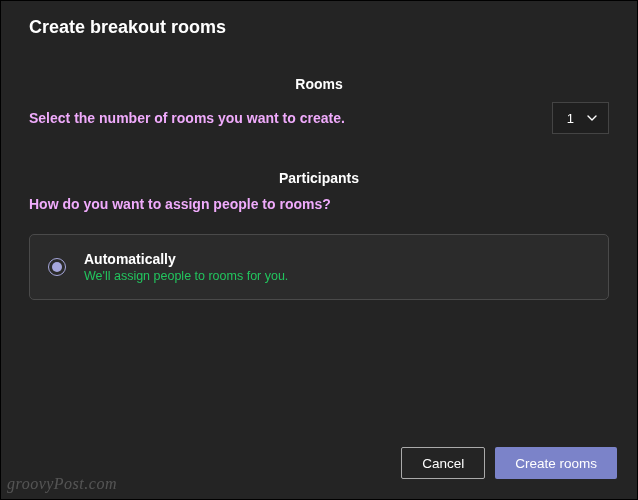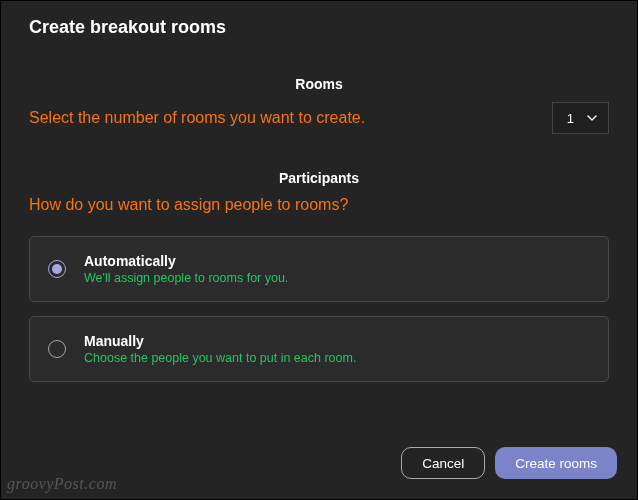--- a/index.html
+++ b/index.html
@@ -20,23 +20,23 @@
     font-weight: 600;
     margin-bottom: 38px;
   }
   .section-head {
     font-size: 14px;
     font-weight: 600;
     margin-bottom: 10px;
     text-align: center;
   }
   .section-desc {
-    font-size: 16px;
-    color: #f97316;
-    font-weight: 400;
+    font-size: 14px;
+    color: #f0abfc;
+    font-weight: 700;
   }
   .rooms-row {
     display: flex;
     align-items: center;
     justify-content: space-between;
     margin-bottom: 36px;
   }
   .select {
     display: inline-flex;
     align-items: center;
@@ -99,21 +99,21 @@
     right: 20px;
     bottom: 20px;
     display: flex;
     gap: 10px;
   }
   .btn {
     height: 32px;
     padding: 0 20px;
     font-size: 13.5px;
     font-family: inherit;
-    border-radius: 10px;
+    border-radius: 2px;
     cursor: pointer;
     border: none;
   }
   .btn-secondary {
     background: transparent;
     color: #fff;
     border: 1px solid #aaa;
   }
   .btn-primary {
     background: #7b83c9;
@@ -158,27 +158,20 @@
     <div class="section-desc participants-desc">How do you want to assign people to rooms?</div>
 
     <div class="option">
       <div class="radio selected"></div>
       <div>
         <div class="opt-label">Automatically</div>
         <div class="opt-desc">We'll assign people to rooms for you.</div>
       </div>
     </div>
 
-    <div class="option">
-      <div class="radio"></div>
-      <div>
-        <div class="opt-label">Manually</div>
-        <div class="opt-desc">Choose the people you want to put in each room.</div>
-      </div>
-    </div>
   </div>
 
 </div>
 
 <div class="footer">
   <button class="btn btn-secondary">Cancel</button>
   <button class="btn btn-primary">Create rooms</button>
 </div>
 
 <div class="watermark">groovyPost.com</div>

